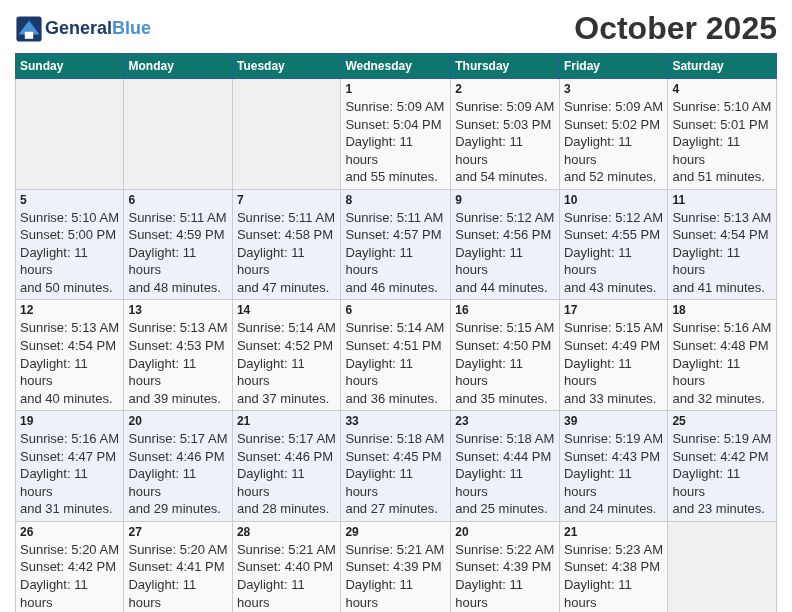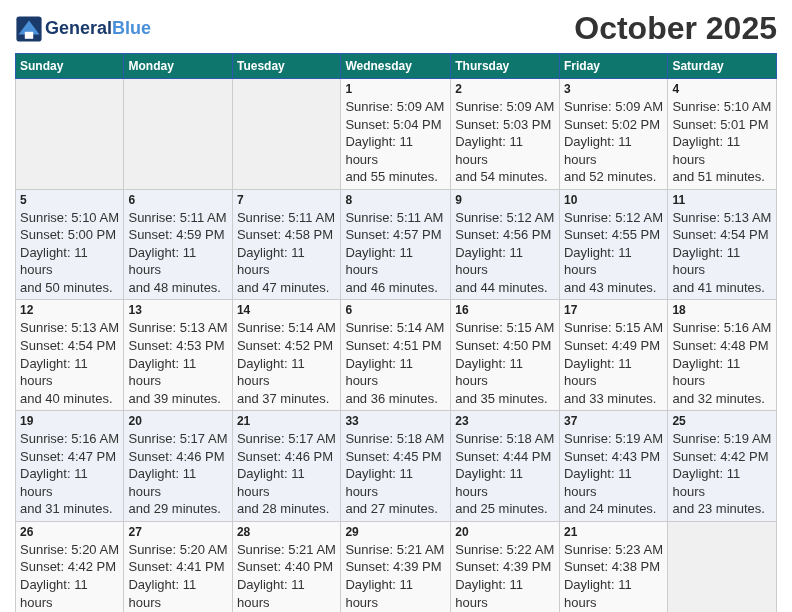--- a/index.html
+++ b/index.html
@@ -220,21 +220,21 @@
           </td>
           <td>
             <span class="day-num">33</span>
             <div class="day-info">Sunrise: 5:18 AM<br>Sunset: 4:45 PM<br>Daylight: 11 hours<br>and 27 minutes.</div>
           </td>
           <td>
             <span class="day-num">23</span>
             <div class="day-info">Sunrise: 5:18 AM<br>Sunset: 4:44 PM<br>Daylight: 11 hours<br>and 25 minutes.</div>
           </td>
           <td>
-            <span class="day-num">37</span>
+            <span class="day-num">39</span>
             <div class="day-info">Sunrise: 5:19 AM<br>Sunset: 4:43 PM<br>Daylight: 11 hours<br>and 24 minutes.</div>
           </td>
           <td>
             <span class="day-num">25</span>
             <div class="day-info">Sunrise: 5:19 AM<br>Sunset: 4:42 PM<br>Daylight: 11 hours<br>and 23 minutes.</div>
           </td>
         </tr>
         <tr>
           <td>
             <span class="day-num">26</span>

